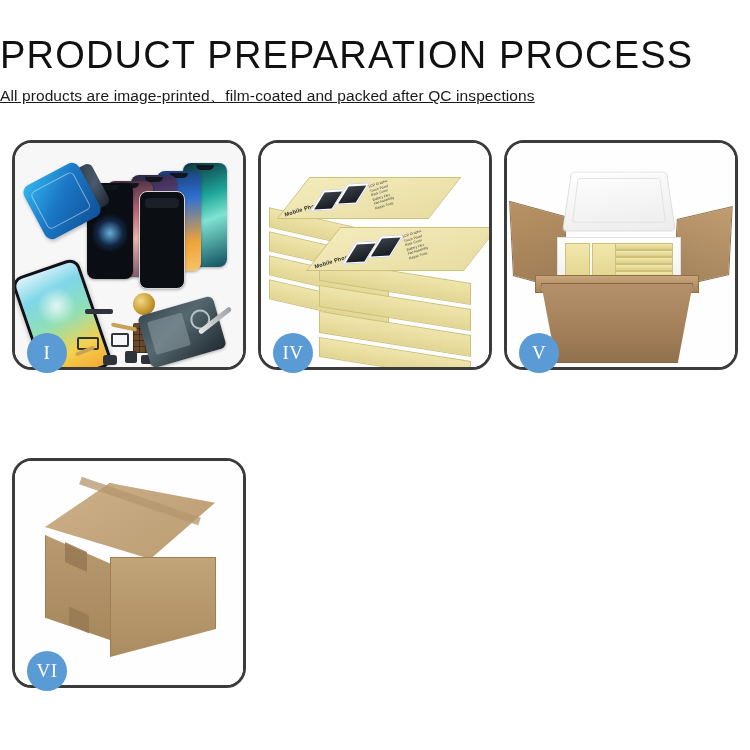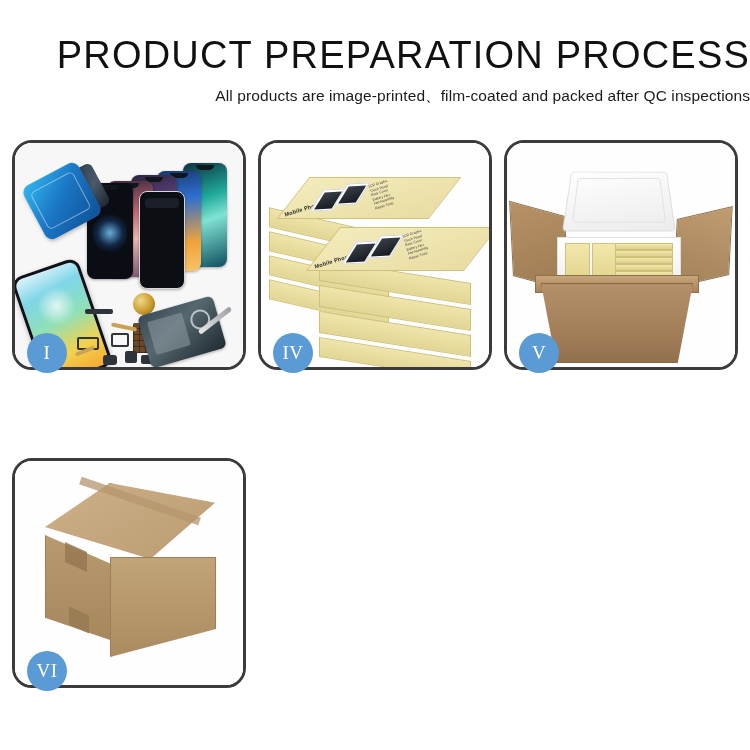--- a/index.html
+++ b/index.html
@@ -12,40 +12,41 @@
     height: 750px;
     font-family: "Liberation Sans", sans-serif;
     overflow: hidden;
     position: relative;
   }
 
   
   .header {
     width: 750px;
     padding-top: 36px;
-    text-align: right;
+    text-align: left;
   }
   .page-title {
     font-family: "Liberation Sans", sans-serif;
     font-size: 38px;
     font-weight: 400;
     letter-spacing: 1.2px;
     color: #111111;
     line-height: 1.05;
     margin: 0;
     white-space: nowrap;
   }
   .page-subtitle {
     font-family: "Liberation Sans", sans-serif;
     font-size: 15.5px;
     font-weight: 400;
     color: #1a1a1a;
     margin: 10px 0 0 0;
     letter-spacing: 0.1px;
     white-space: nowrap;
+    text-decoration: underline;
   }
 
   
   .grid {
     position: absolute;
     left: 12px;
     top: 140px;
     width: 726px;
     display: grid;
     grid-template-columns: repeat(3, 234px);

